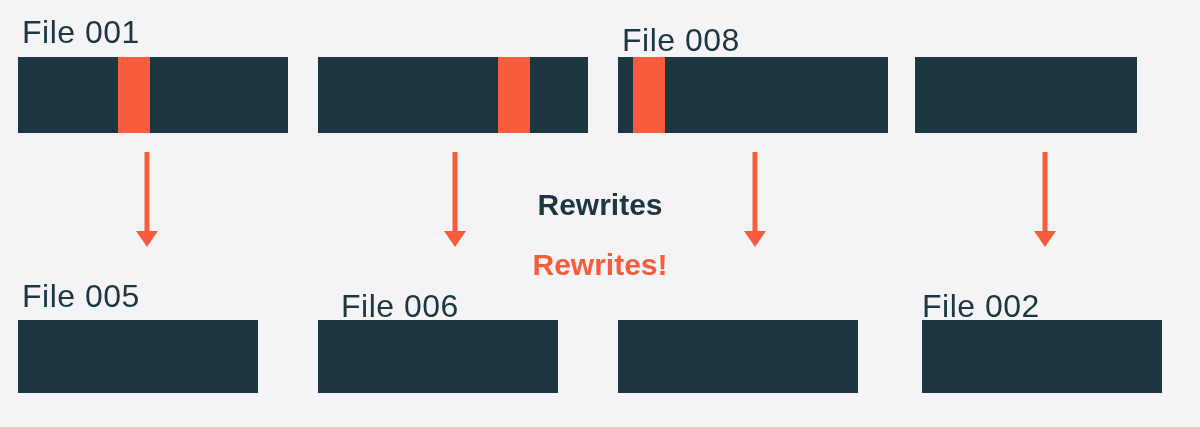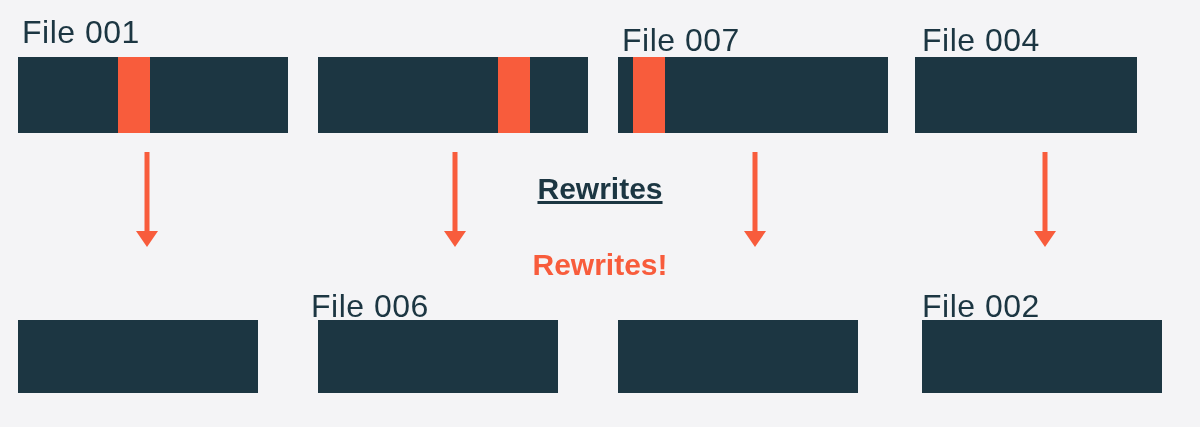--- a/index.html
+++ b/index.html
@@ -61,37 +61,35 @@
   }
   .center-text {
     position: absolute;
     left: 0;
     width: 100%;
     text-align: center;
     font-weight: 700;
     font-size: 30px;
   }
   .center-title {
-    top: 172px;
+    top: 188px;
     color: var(--text-dark, #1c3642);
-    text-decoration: underline;
   }
   .center-subtitle {
     top: 248px;
     color: var(--accent-color, #f85c3c);
   }
 </style>
 </head>
 <body>
 
 <div class="canvas">
 
   <div class="file-label" style="left:22px; top:14px;">File 001</div>
-  <div class="file-label" style="left:622px; top:22px;">File 007</div>
-  <div class="file-label" style="left:922px; top:22px;">File 004</div>
+  <div class="file-label" style="left:622px; top:22px;">File 008</div>
 
   <div class="bar bar-top" style="left:18px; width:270px;">
     <div class="highlight" style="left: 37%; width: 12%;"></div>
   </div>
   <div class="bar bar-top" style="left:318px; width:270px;">
     <div class="highlight" style="left: 66.5%; width: 12%;"></div>
   </div>
   <div class="bar bar-top" style="left:618px; width:270px;">
     <div class="highlight" style="left: 5.5%; width: 12%;"></div>
   </div>
@@ -112,21 +110,22 @@
     <div class="head"></div>
   </div>
   <div class="arrow" style="left:1034px;">
     <div class="stem"></div>
     <div class="head"></div>
   </div>
 
   <div class="center-text center-title">Rewrites</div>
   <div class="center-text center-subtitle">Rewrites!</div>
 
-  <div class="file-label" style="left:311px; top:288px;">File 006</div>
+  <div class="file-label" style="left:22px; top:278px;">File 005</div>
+  <div class="file-label" style="left:341px; top:288px;">File 006</div>
   <div class="file-label" style="left:922px; top:288px;">File 002</div>
 
   <div class="bar bar-bottom" style="left:18px; width:240px;"></div>
   <div class="bar bar-bottom" style="left:318px; width:240px;"></div>
   <div class="bar bar-bottom" style="left:618px; width:240px;"></div>
   <div class="bar bar-bottom" style="left:922px; width:240px;"></div>
 
 </div>
 
 </body></html>

